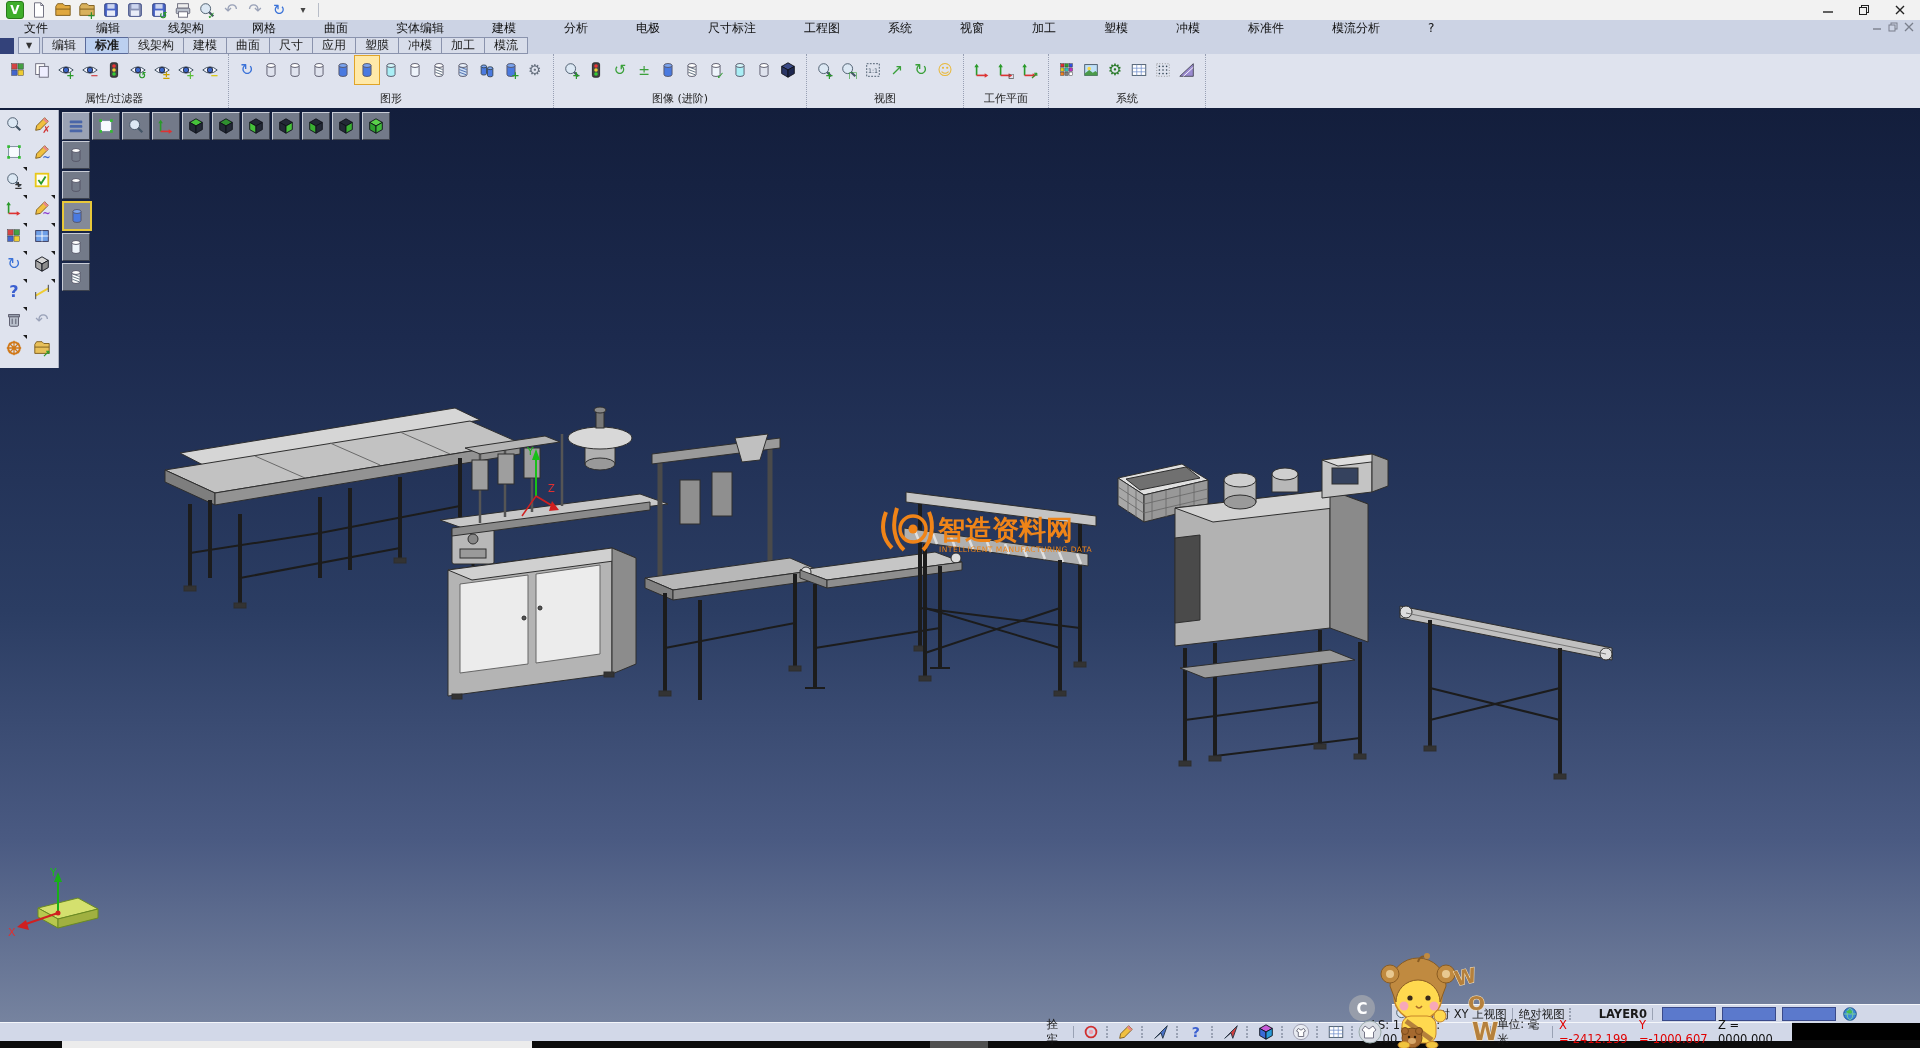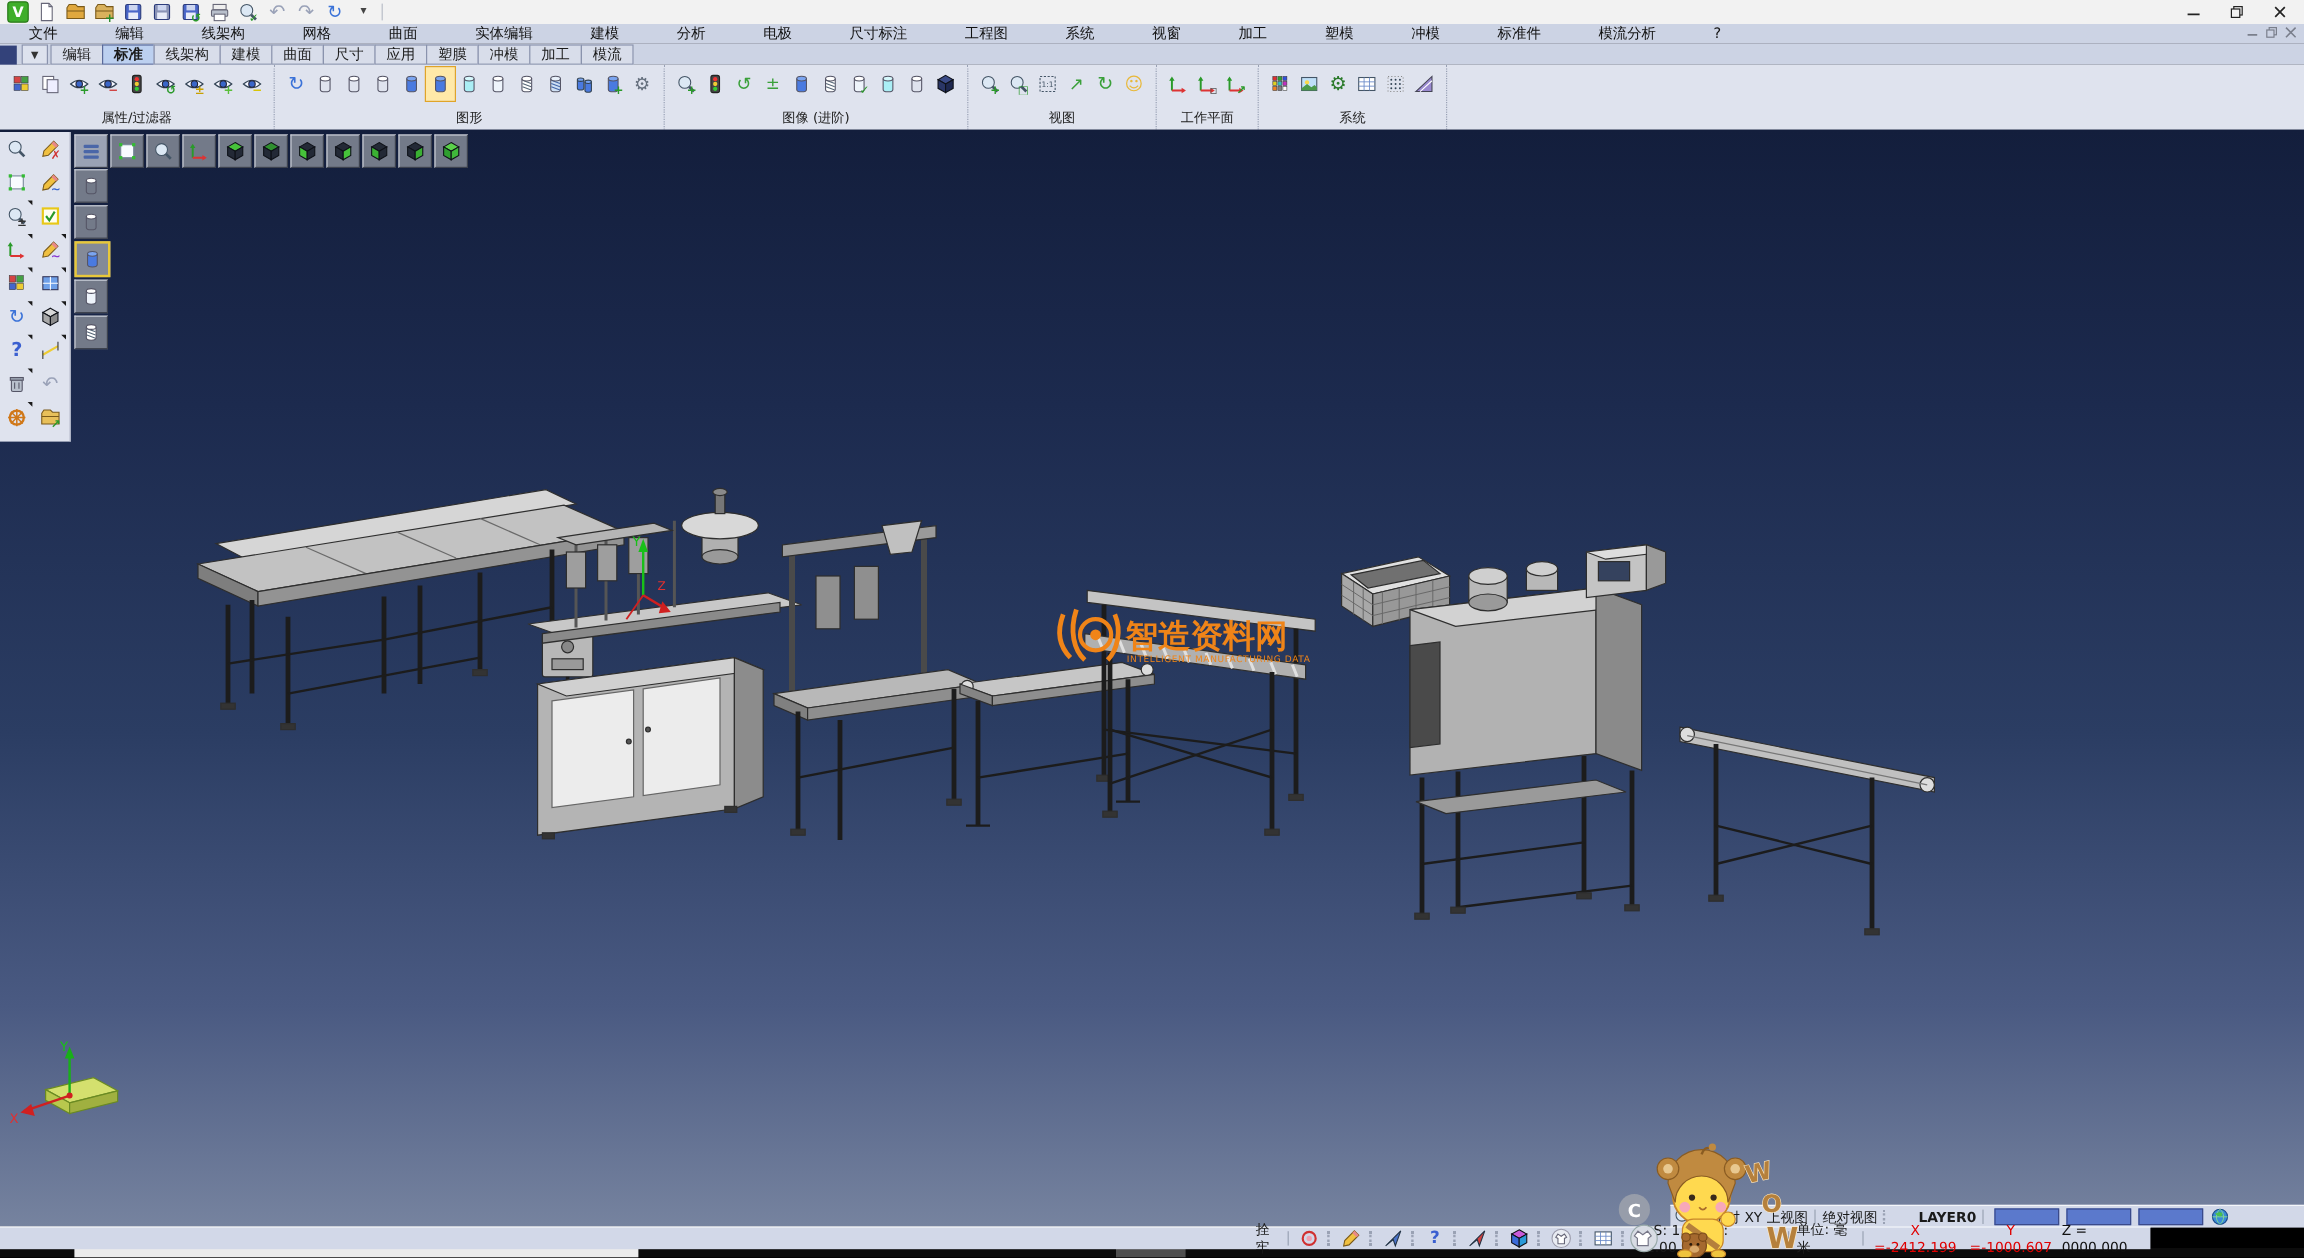--- a/index.html
+++ b/index.html
@@ -62,21 +62,21 @@
   
   #status1{position:absolute;left:1392px;top:1004px;width:528px;height:18px;background:#d2d8e8;
            border-top:1px solid #f4f6fa;display:flex;align-items:center;font-size:11.5px;z-index:10;}
   #status2{position:absolute;left:0;top:1022px;width:1792px;height:18px;background:#d2d8e8;
            border-top:1px solid #f4f6fa;display:flex;align-items:center;font-size:11.5px;z-index:10;}
   .ssep{width:1px;height:12px;border-left:1px solid #9aa2b4;margin:0 5px;}
   .sdot{width:3px;height:12px;border-left:2px dotted #9aa2b4;margin:0 4px;}
   .swatch{width:52px;height:12px;background:#5b79cc;border:1px solid #3a4a8a;margin:0 3px;}
   .scell{width:22px;height:16px;display:flex;align-items:center;justify-content:center;}
   #layer-label{font-weight:bold;padding-left:21px;}
-  .coord-red{color:#e00000;text-align:center;}
+  .coord-red{color:#e00000;}
   .coord-blk{color:#111;}
   #taskbar-sliver{position:absolute;left:0;top:1040px;width:1920px;height:8px;background:#0c0c0c;z-index:5;}
   #tb-white{position:absolute;left:62px;top:0;width:470px;height:8px;background:#ececec;}
   #tb-gray{position:absolute;left:930px;top:0;width:58px;height:8px;background:#4f4f4f;}
 </style>
 </head>
 <body>
 
 <div id="app">
 

